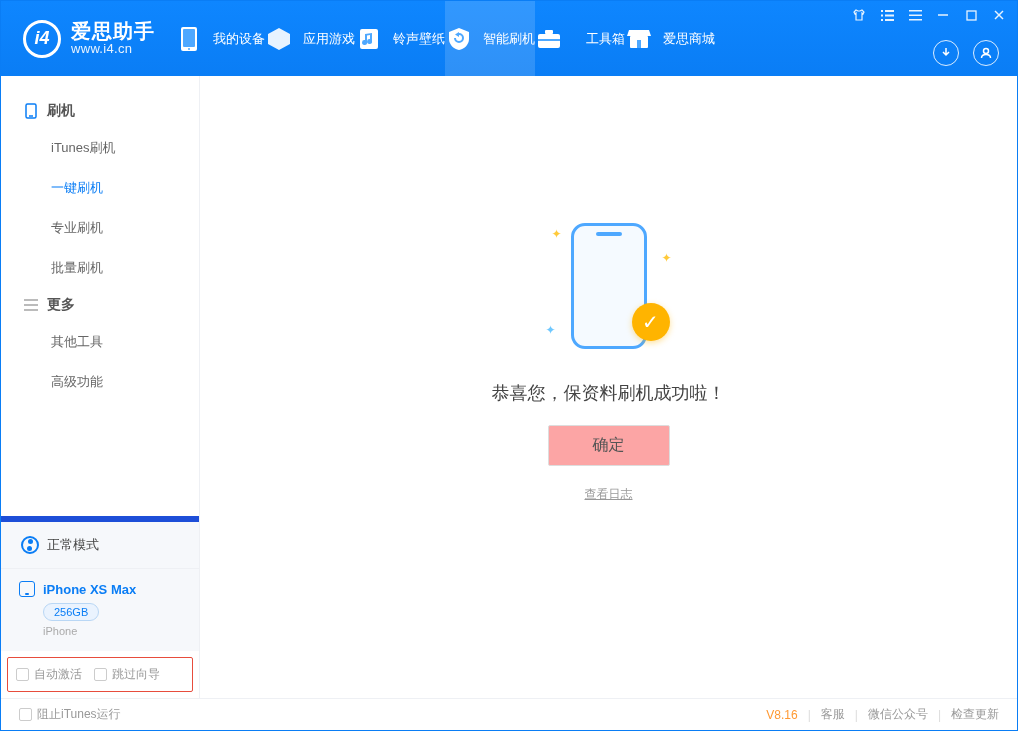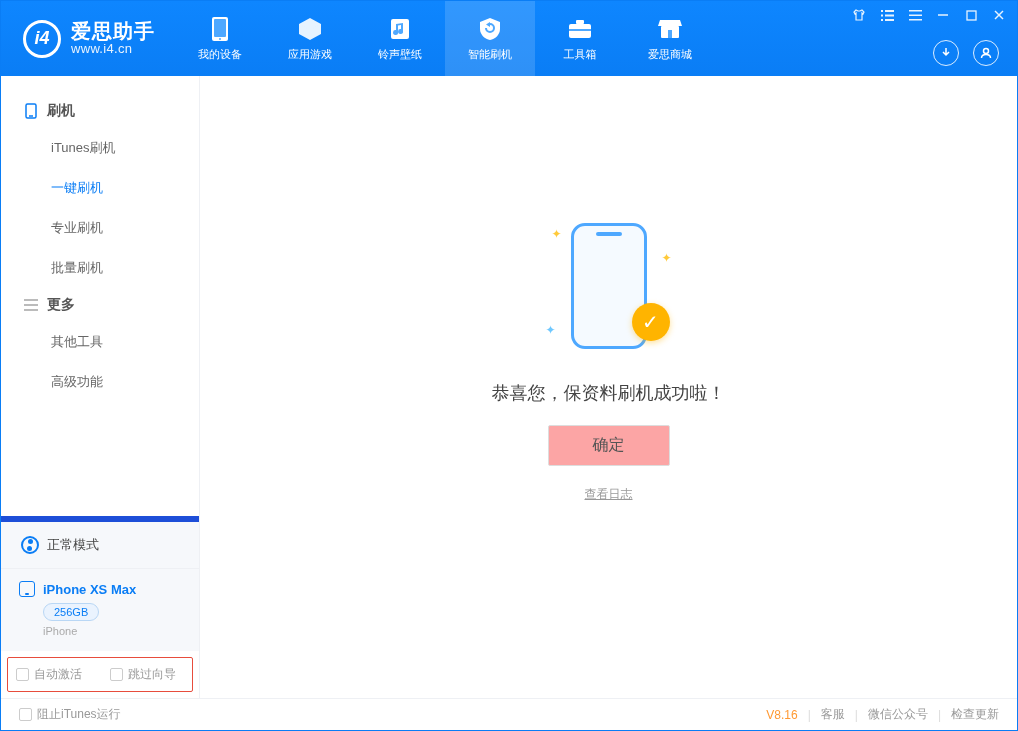--- a/index.html
+++ b/index.html
@@ -4,21 +4,21 @@
 <style>
 * { margin: 0; padding: 0; box-sizing: border-box; font-family: "Microsoft YaHei", "PingFang SC", sans-serif; }
 body { background: #fff; }
 .window { width: 1018px; height: 731px; border: 1px solid #0a7df5; display: flex; flex-direction: column; overflow: hidden; }
 .header { height: 75px; background: linear-gradient(180deg, #0e86ff 0%, #0a7df5 100%); display: flex; align-items: center; color: #fff; position: relative; }
 .logo-block { display: flex; align-items: center; padding: 0 20px 0 22px; gap: 10px; cursor: pointer; }
 .logo-circle { width: 38px; height: 38px; border: 3px solid #fff; border-radius: 50%; display: flex; align-items: center; justify-content: center; font-weight: 700; font-size: 18px; font-style: italic; }
 .logo-text .cn { font-size: 20px; font-weight: 600; letter-spacing: 1px; line-height: 1; }
 .logo-text .en { font-size: 13px; opacity: 0.9; letter-spacing: 0.3px; }
 .tabs { display: flex; height: 100%; }
-.tab { width: 90px; display: flex; flex-direction: column; align-items: center; justify-content: center; gap: 4px; font-size: 11px; cursor: pointer; position: relative; }
+.tab { width: 90px; display: flex; flex-direction: row; align-items: center; justify-content: space-between; gap: 4px; font-size: 13px; cursor: pointer; position: relative; }
 .tab.active { background: rgba(255,255,255,0.15); }
 .tab .icon { width: 28px; height: 28px; display: flex; align-items: center; justify-content: center; }
 .win-controls { position: absolute; top: 6px; right: 10px; display: flex; gap: 12px; align-items: center; }
 .win-controls span { cursor: pointer; font-size: 14px; opacity: 0.9; display: inline-flex; width: 16px; height: 16px; align-items: center; justify-content: center; }
 .header-right { position: absolute; right: 18px; bottom: 10px; display: flex; gap: 14px; }
 .circle-btn { width: 26px; height: 26px; border: 1.5px solid rgba(255,255,255,0.85); border-radius: 50%; display: flex; align-items: center; justify-content: center; cursor: pointer; font-size: 14px; }
 .body { flex: 1; display: flex; min-height: 0; }
 .sidebar { width: 199px; border-right: 1px solid #eef0f4; display: flex; flex-direction: column; background: #fff; }
 .side-scroll { flex: 1; overflow: auto; padding-top: 18px; }
 .group-title { display: flex; align-items: center; gap: 8px; padding: 8px 22px; font-size: 14px; color: #555; font-weight: 600; }
@@ -31,21 +31,21 @@
 .mode-icon { width: 18px; height: 18px; border: 2px solid #0a7df5; border-radius: 50%; position: relative; }
 .mode-icon::before, .mode-icon::after { content: ""; position: absolute; width: 5px; height: 5px; background: #0a7df5; border-radius: 50%; }
 .mode-icon::before { top: 1px; left: 5px; }
 .mode-icon::after { bottom: 1px; right: 5px; }
 .device-row { padding: 12px 18px 14px 18px; background: #f6f8fb; border-top: 1px solid #eef0f4; }
 .device-name-row { display: flex; align-items: center; gap: 8px; color: #0a7df5; font-size: 13px; font-weight: 600; }
 .phone-ic { width: 16px; height: 16px; border: 1.5px solid #0a7df5; border-radius: 3px; display: flex; align-items: flex-end; justify-content: center; }
 .phone-ic::after { content: ""; width: 4px; height: 1.5px; background: #0a7df5; margin-bottom: 1.5px; border-radius: 1px; }
 .storage-badge { display: inline-block; margin-top: 6px; margin-left: 24px; padding: 2px 10px; border: 1px solid #b9d7f5; border-radius: 10px; color: #0a7df5; font-size: 11px; background: #eaf3fe; }
 .device-type { margin-left: 24px; margin-top: 4px; font-size: 11px; color: #aaa; }
-.opts-row { border: 1.5px solid #e74c3c; margin: 6px; padding: 8px 8px; display: flex; gap: 28px; align-items: center; border-radius: 2px; }
+.opts-row { border: 1.5px solid #e74c3c; margin: 6px; padding: 8px 8px; display: flex; gap: 12px; align-items: center; border-radius: 2px; }
 .chk { display: flex; align-items: center; gap: 5px; font-size: 12px; color: #999; cursor: pointer; }
 .chk .box { width: 13px; height: 13px; border: 1px solid #ccc; border-radius: 2px; }
 .content { flex: 1; display: flex; flex-direction: column; align-items: center; justify-content: center; gap: 20px; padding-bottom: 60px; }
 .illus { width: 150px; height: 150px; position: relative; display: flex; align-items: center; justify-content: center; }
 .illus-phone { width: 76px; height: 126px; border: 3px solid #4ea8ff; border-radius: 14px; background: #f5faff; position: relative; }
 .illus-phone::before { content: ""; position: absolute; top: 6px; left: 50%; transform: translateX(-50%); width: 26px; height: 4px; background: #4ea8ff; border-radius: 3px; }
 .illus-badge { position: absolute; right: 14px; bottom: 20px; width: 38px; height: 38px; background: #ffb400; border-radius: 50%; display: flex; align-items: center; justify-content: center; color: #fff; font-size: 20px; box-shadow: 0 2px 6px rgba(255,180,0,0.4); }
 .sparkle { position: absolute; color: #ffca3a; font-size: 12px; }
 .s1 { top: 16px; left: 18px; } .s2 { top: 40px; right: 12px; } .s3 { bottom: 24px; left: 12px; color: #6fc8ff; }
 .success-text { font-size: 18px; color: #444; }

